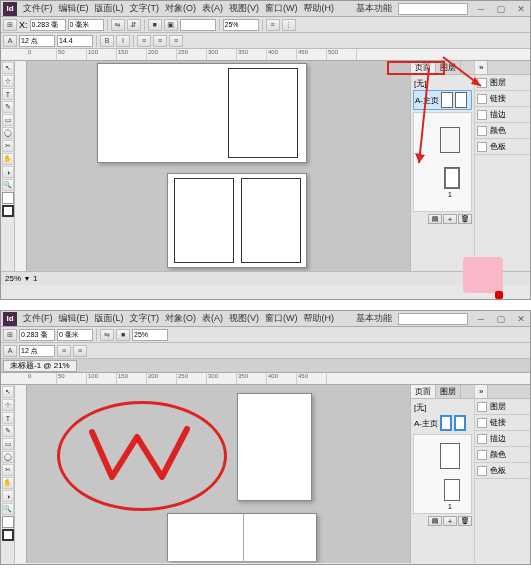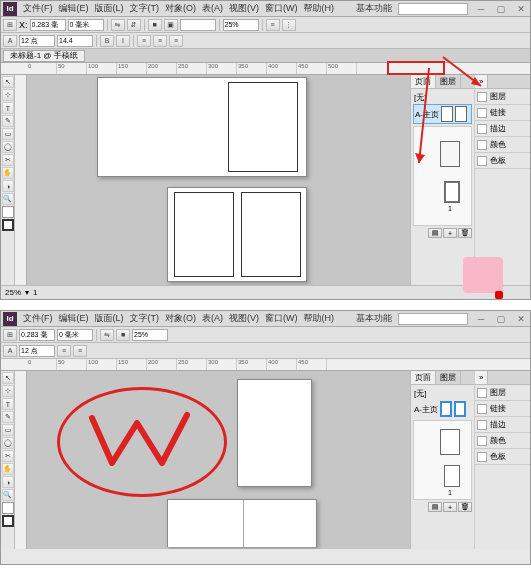--- a/index.html
+++ b/index.html
@@ -101,23 +101,20 @@
     <input class="inp" value="14.4" style="">
     <div class="sep"></div>
     <div class="tb">B</div>
     <div class="tb">I</div>
     <div class="sep"></div>
     <div class="tb">≡</div>
     <div class="tb">≡</div>
     <div class="tb">≡</div>
   </div>
 
-  <div class="tabbar">
-    <div class="tab">未标题-1 @ 手稿纸</div>
-  </div>
 
   <div class="ruler-h">
     <div style="width:26px;"></div>
     <div class="tick">0</div>
     <div class="tick">50</div>
     <div class="tick">100</div>
     <div class="tick">150</div>
     <div class="tick">200</div>
     <div class="tick">250</div>
     <div class="tick">300</div>
@@ -258,20 +255,23 @@
     <div class="tb">■</div>
     <input class="inp" value="25%" style="">
   </div>
   <div class="toolbar">
     <div class="tb">A</div>
     <input class="inp" value="12 点" style="">
     <div class="tb">≡</div>
     <div class="tb">≡</div>
   </div>
 
+  <div class="tabbar">
+    <div class="tab">未标题-1 @ 21%</div>
+  </div>
 
   <div class="ruler-h">
     <div style="width:26px;"></div>
     <div class="tick">0</div>
     <div class="tick">50</div>
     <div class="tick">100</div>
     <div class="tick">150</div>
     <div class="tick">200</div>
     <div class="tick">250</div>
     <div class="tick">300</div>

